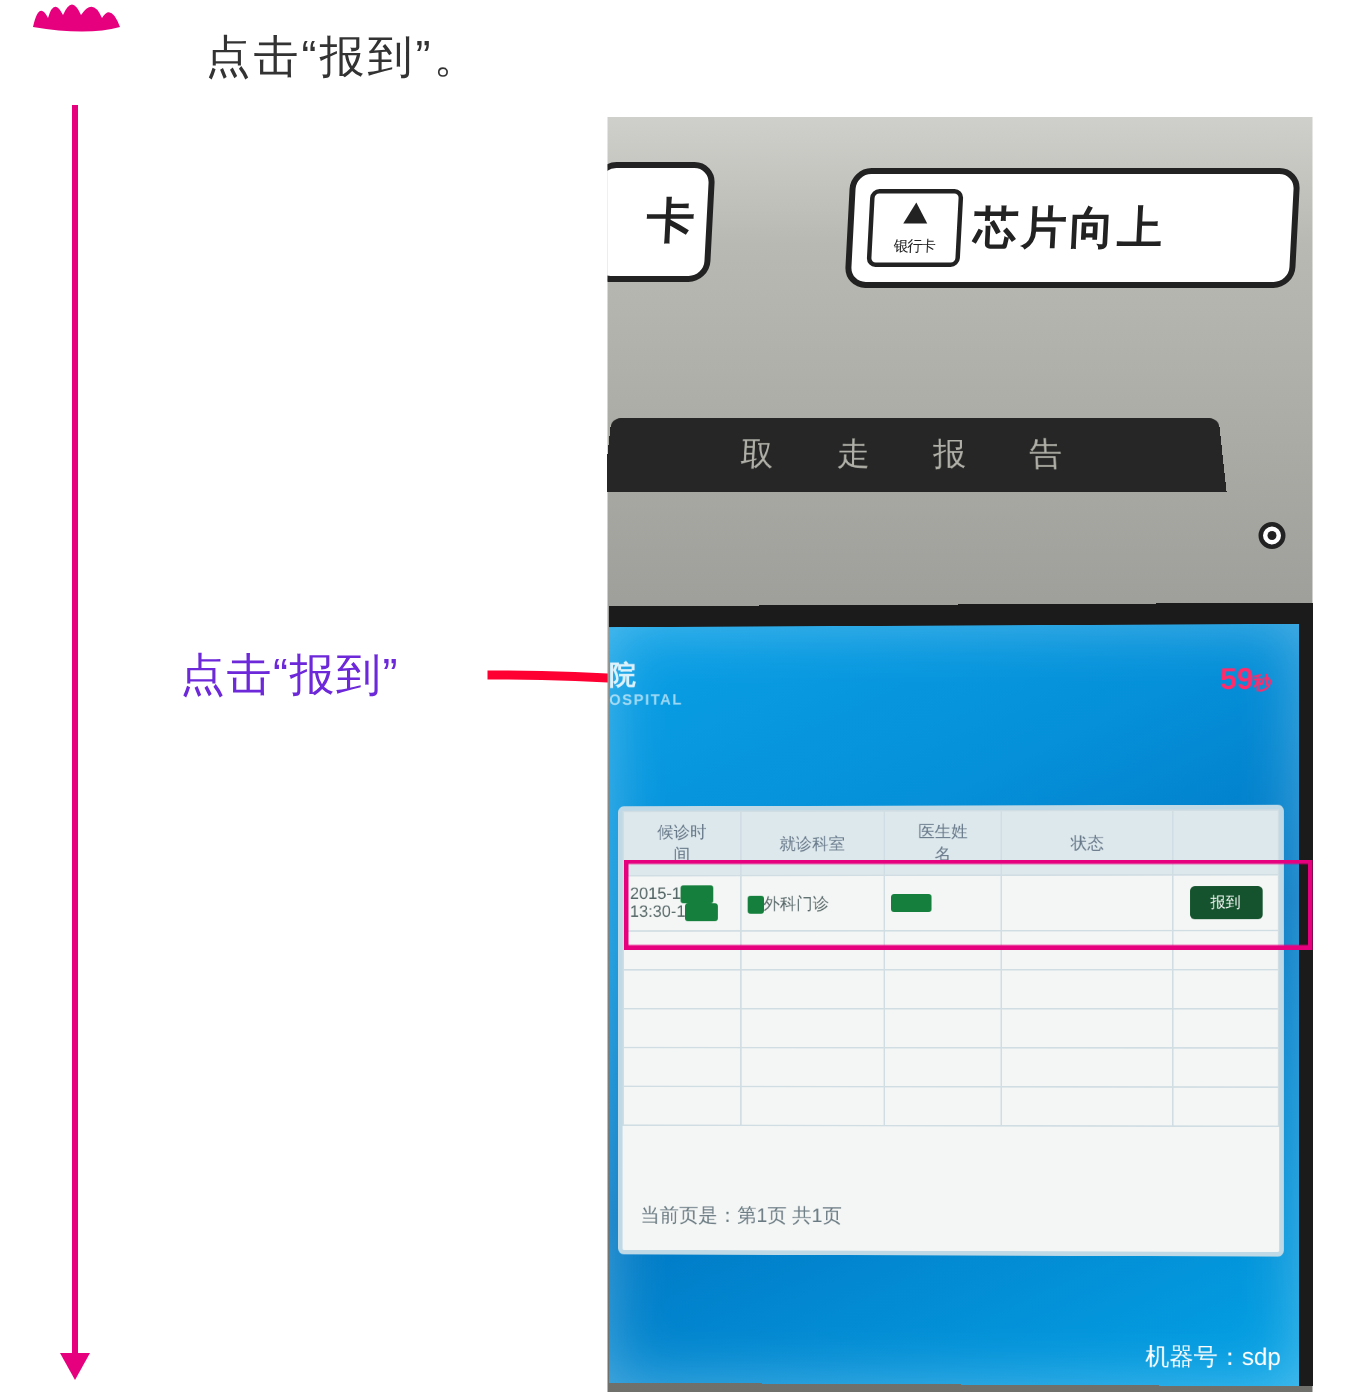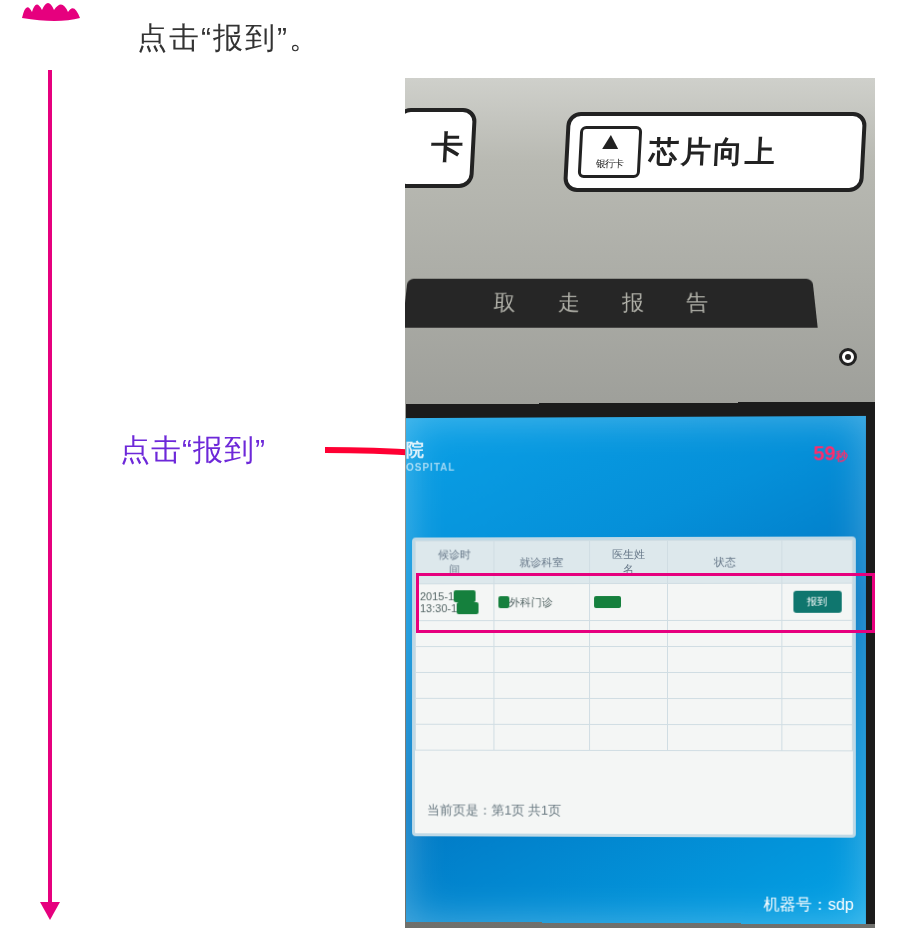--- a/index.html
+++ b/index.html
@@ -260,21 +260,21 @@
       border: 1px solid #d0dde3;
       color: #678;
     }
     .panel td {
       border: 1px solid #d0dde3;
       padding: 6px 4px;
       height: 26px;
       vertical-align: middle;
     }
     .btn-checkin {
-      background: #0f766e;
+      background: #14532d;
       color: #fff;
       font-size: 10px;
       padding: 4px 14px;
       border-radius: 3px;
       display: inline-block;
     }
     .blur { background: #15803d; color: transparent; border-radius:2px; }
     .panel-footer {
       position: absolute;
       left: 12px; bottom: 14px;

